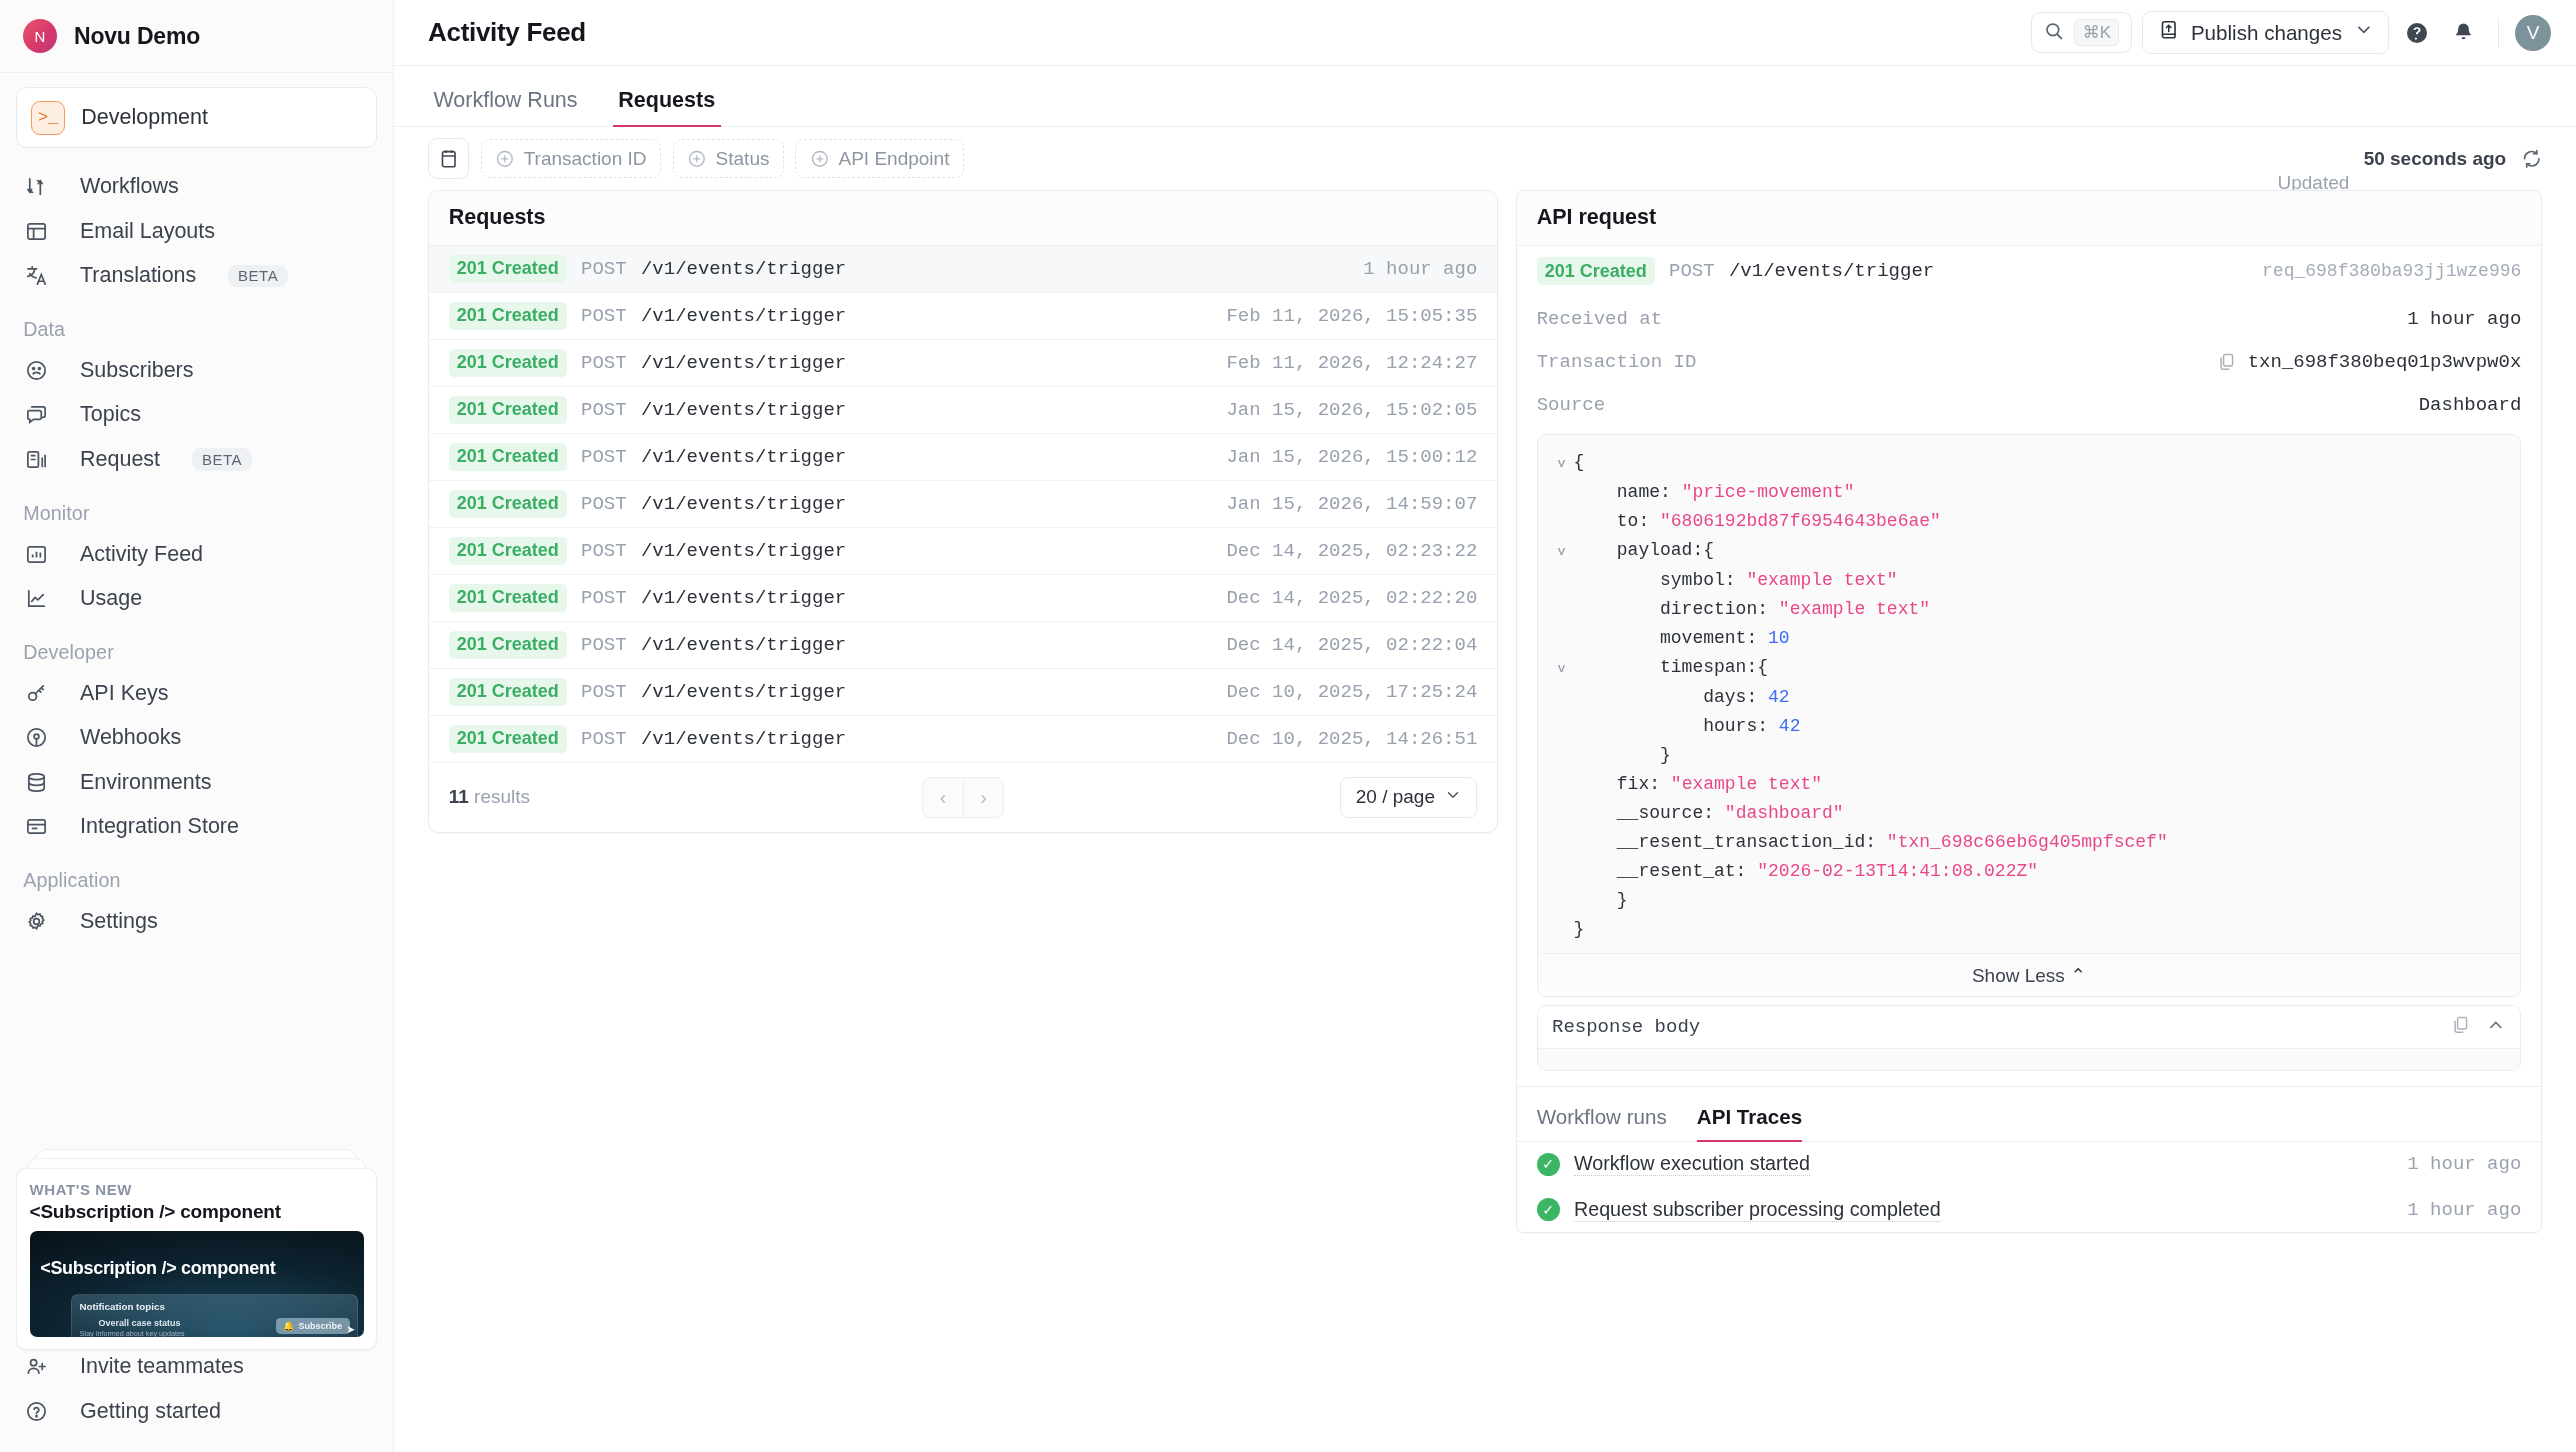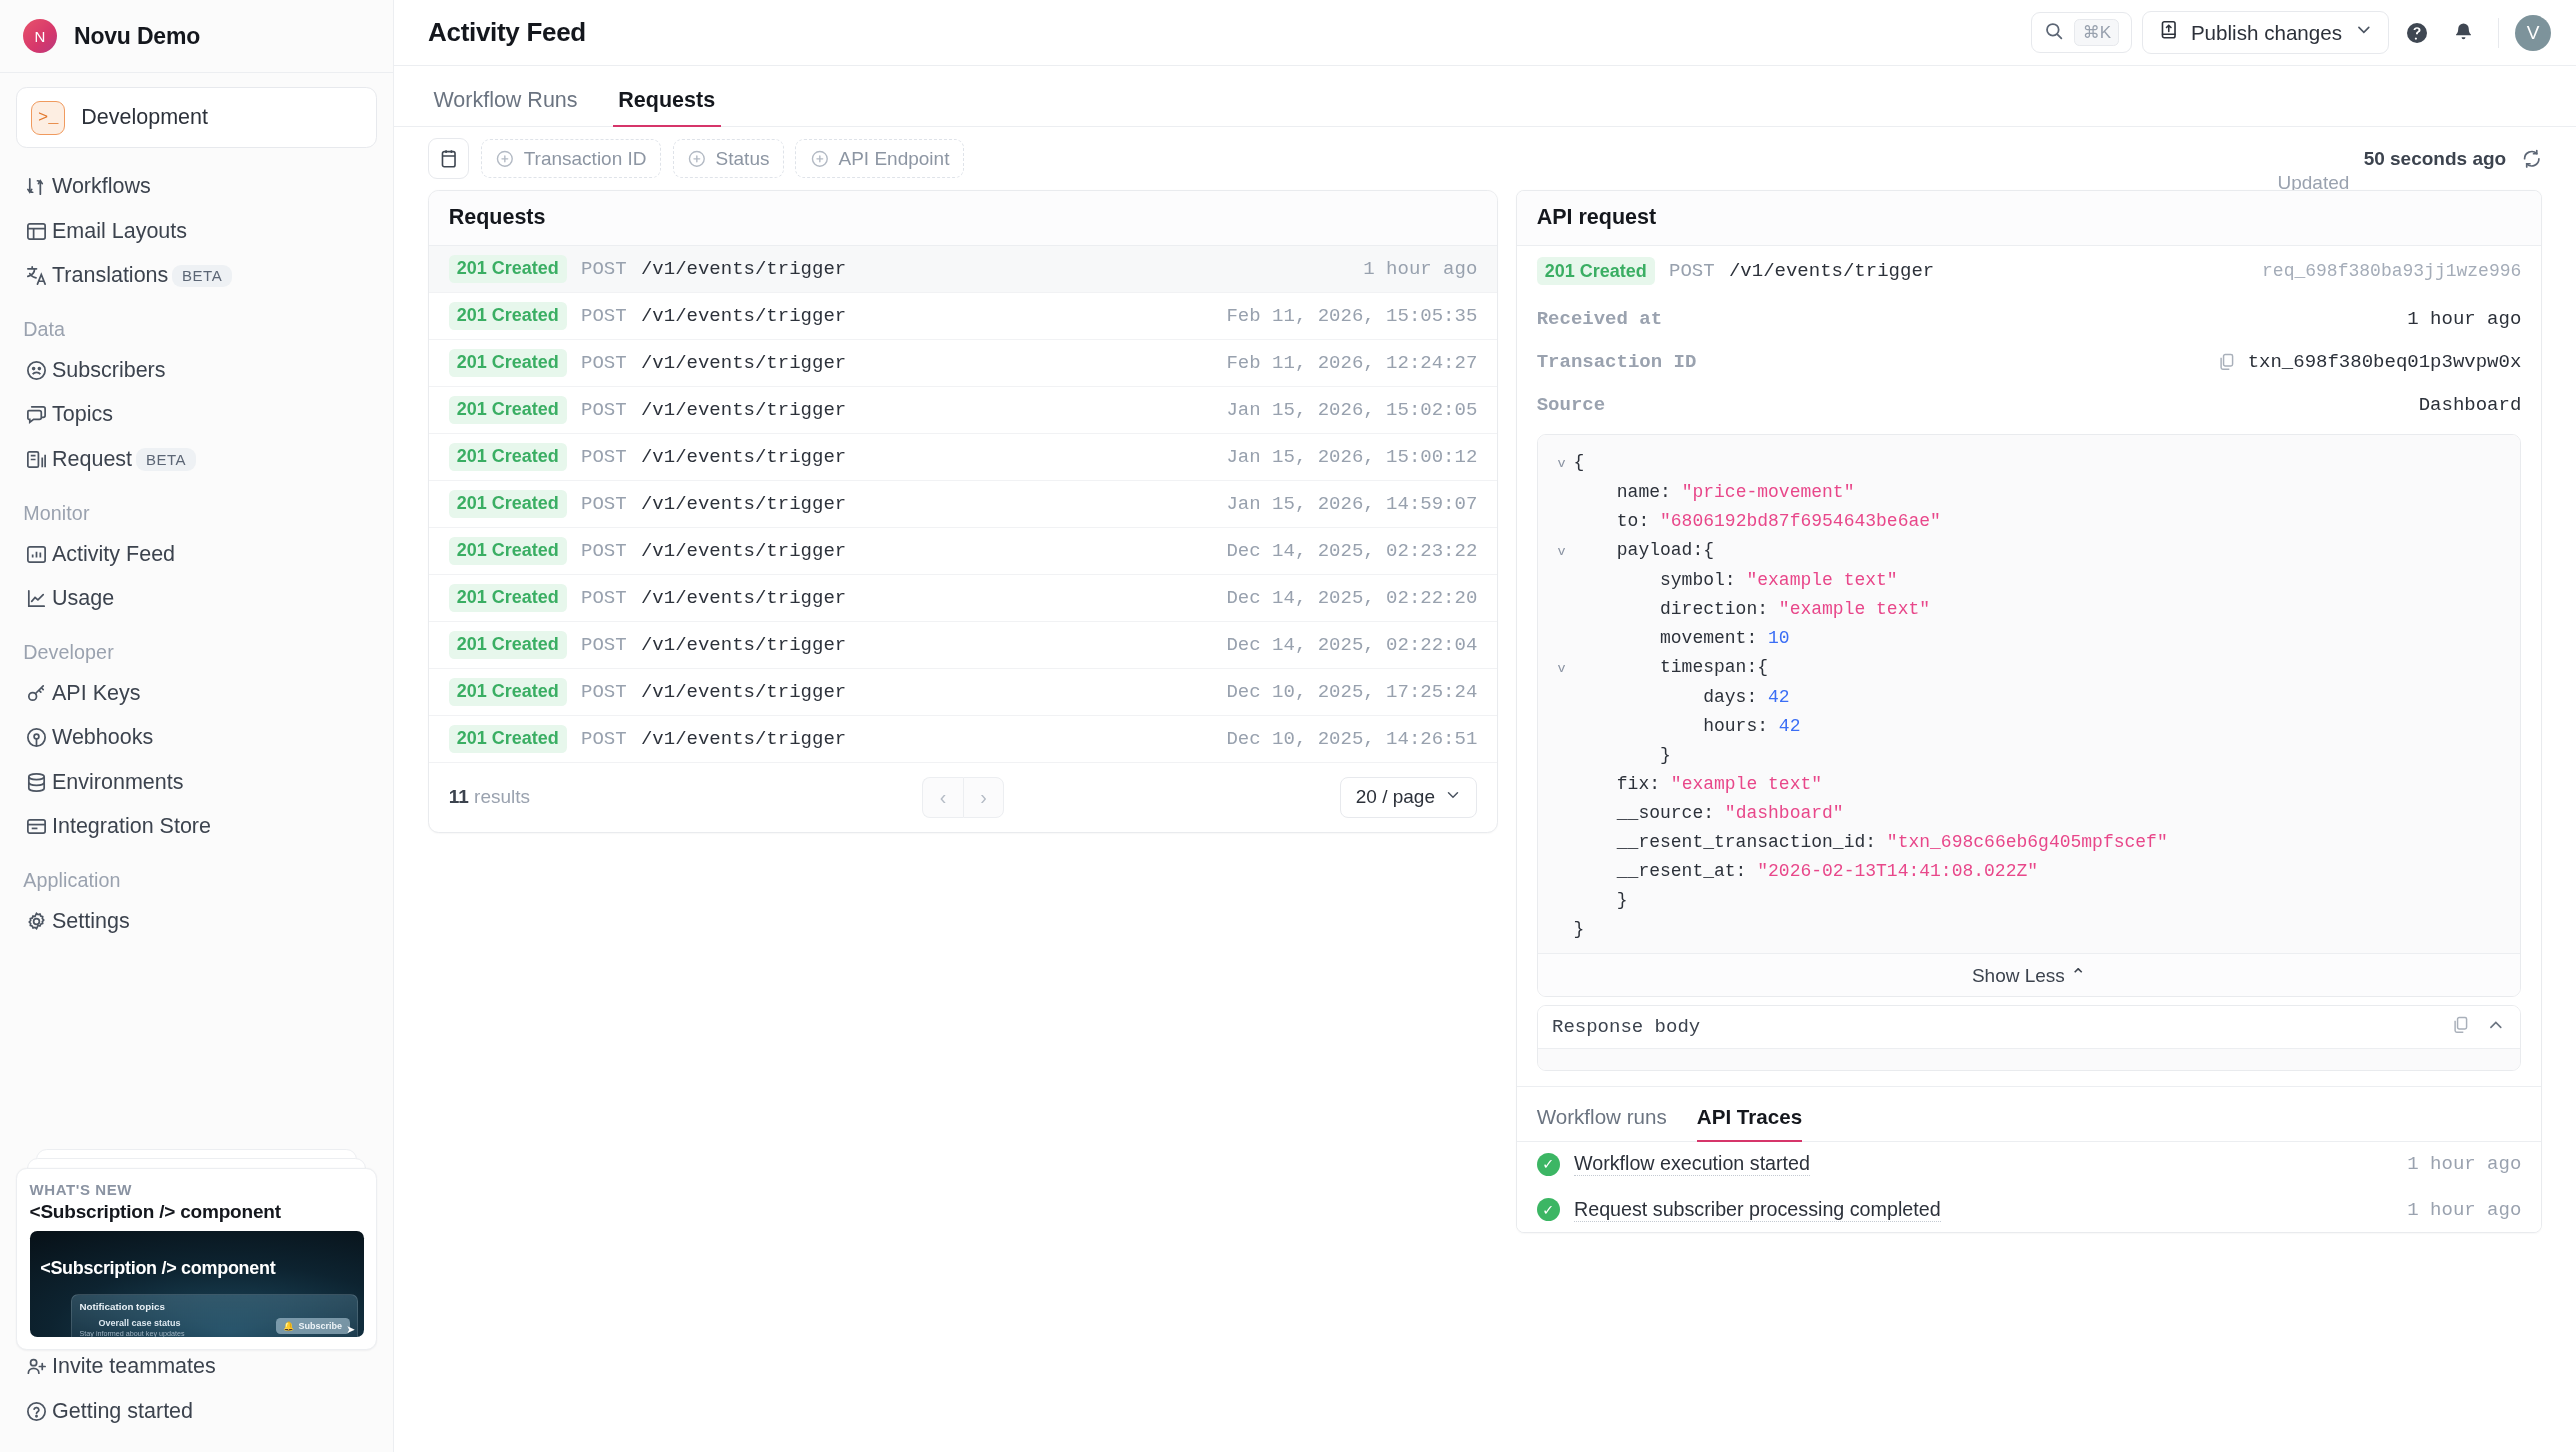--- a/index.html
+++ b/index.html
@@ -51,21 +51,21 @@
     color: #e2762a; font-size: 17px; font-family: "Liberation Mono", monospace;
     flex: 0 0 auto;
   }
   .env-name { font-size: 21.5px; color: #2c313a; }
 
   .sb-nav { padding: 12.5px 16px 0 16px; flex: 0 0 auto; }
   .sb-section-label {
     font-size: 19.7px; color: #9aa2af; padding: 19.7px 7.2px 7.2px 7.2px; letter-spacing: 0.1px;
   }
   .sb-item {
-    display: flex; align-items: center; gap: 4px;
+    display: flex; align-items: center; gap: 32px;
     padding: 9.8px 9px; border-radius: 8px;
     font-size: 21.5px; color: #3c434e; cursor: pointer; text-align: center;
   }
   .sb-item .ico { width: 23px; height: 23px; flex: 0 0 auto; display:flex; align-items:center; justify-content:center; color:#4c5562; }
   .sb-item .ico svg { width: 23px; height: 23px; display:block; }
   .beta-badge {
     font-size: 15px; color: #5c6675; background: #eef1f4;
     border-radius: 9px; padding: 2.7px 9.8px; letter-spacing: 0.5px;
   }
 
@@ -234,21 +234,21 @@
     border-bottom: 0.9px solid #eceef1; background: #fcfcfd;
   }
   .dp-body { padding: 0 19.7px 14.3px 19.7px; overflow: hidden; }
   .dp-toprow {
     display: flex; align-items: center; gap: 14.3px; padding: 11.6px 0 11.6px 0;
   }
   .req-id { margin-left: auto; font-size: 18px; color: #a4acb8; font-family: "Liberation Mono", monospace; }
   .kv-row {
     display: flex; align-items: center; padding: 10.7px 0; font-family: "Liberation Mono", monospace;
   }
-  .kv-key { font-size: 19px; color: #9aa2af; font-weight: bold; }
+  .kv-key { font-size: 19px; color: #9aa2af; }
   .kv-val { margin-left: auto; font-size: 19px; color: #2c313a; display:flex; align-items:center; gap:10.7px; }
   .copy-ico { color: #a9b0ba; display: flex; cursor: pointer; }
 
   .code-card {
     border: 0.9px solid #e9ebee; border-radius: 9px; margin-top: 7.2px; overflow: hidden; background: #fff;
   }
   .code-head {
     display: flex; align-items: center; padding: 9.8px 14.3px;
     border-bottom: 0.9px solid #eceef1; background: #fff;
   }

